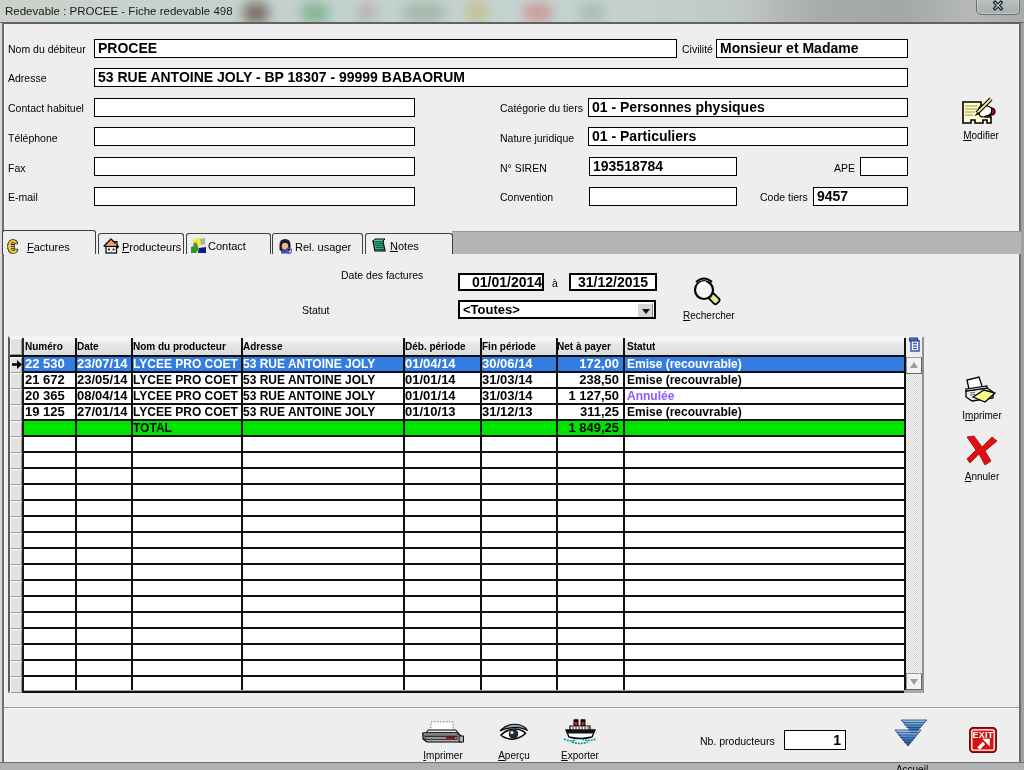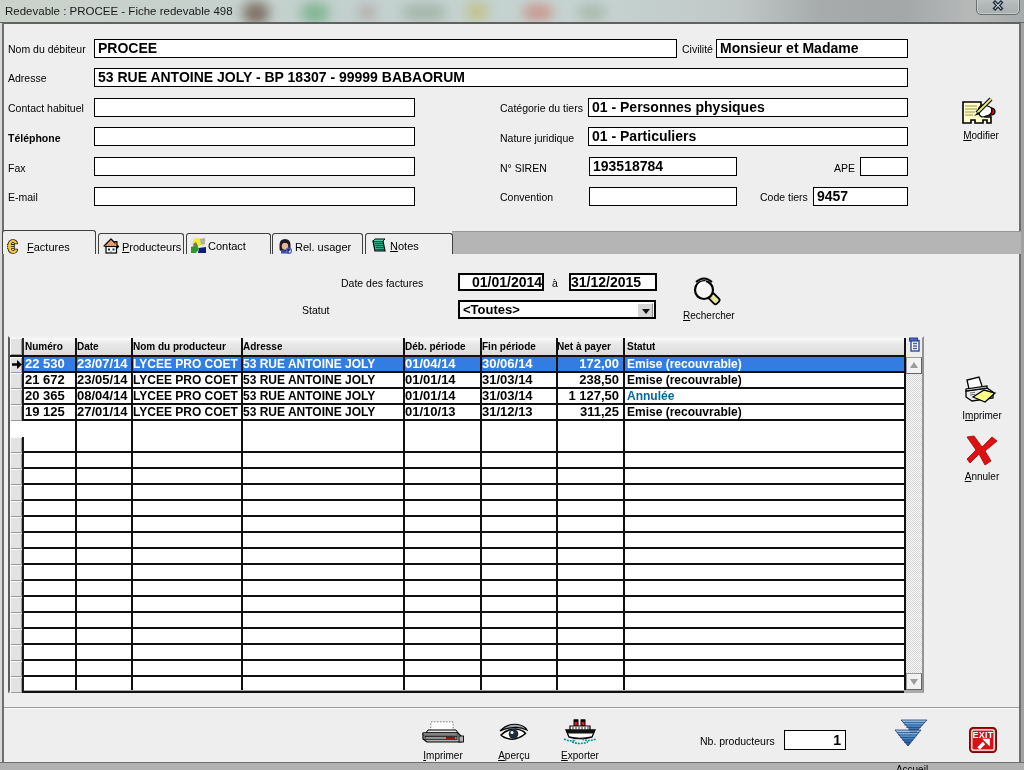--- a/index.html
+++ b/index.html
@@ -79,21 +79,21 @@
 <div id="frame-left-o"></div>
 <div id="frame-left-i"></div>
 <div id="frame-right-i"></div>
 <div id="frame-right-o"></div>
 <div id="frame-bottom-i"></div>
 <div id="frame-bottom-o"></div>
 
 <div class="lbl" style="left:8px;top:43px;">Nom du débiteur</div>
 <div class="lbl" style="left:8px;top:72px;">Adresse</div>
 <div class="lbl" style="left:8px;top:102px;">Contact habituel</div>
-<div class="lbl" style="left:8px;top:132px;font-weight:bold;">Téléphone</div>
+<div class="lbl" style="left:8px;top:132px;">Téléphone</div>
 <div class="lbl" style="left:8px;top:162px;">Fax</div>
 <div class="lbl" style="left:8px;top:191px;">E-mail</div>
 <div class="lbl" style="left:682px;top:43px;">Civilité</div>
 <div class="lbl" style="left:500px;top:102px;">Catégorie du tiers</div>
 <div class="lbl" style="left:500px;top:132px;">Nature juridique</div>
 <div class="lbl" style="left:500px;top:162px;">N° SIREN</div>
 <div class="lbl" style="left:834px;top:162px;">APE</div>
 <div class="lbl" style="left:500px;top:191px;">Convention</div>
 <div class="lbl" style="left:760px;top:191px;">Code tiers</div>
 
@@ -155,25 +155,25 @@
       <path d="M3.5 6.5 Q8 3 12.5 6.5 L12.5 5 Q10 2.5 8 2.5 Q6 2.5 3.5 5 Z" fill="#1c1c28"></path>
       <path d="M4 13 L5 11.5 Q8 14 11 11.5 L12 13 L12 15.5 L4 15.5 Z" fill="#3c4ea8"></path>
       <circle cx="11.8" cy="12.8" r="2.6" fill="none" stroke="#5560c0" stroke-width="1.2"></circle>
     </svg>Rel. usager</div>
 <div class="tab" style="left:365px;width:88px;"><svg class="ticon" width="18" height="15" viewBox="0 0 18 15">
       <path d="M3 3 L13 3 L15 13 L5 13 Z" fill="#33aa88" stroke="#000" stroke-width="1.2"></path>
       <path d="M5 5.5 L13 5.5 M5.5 7.5 L13.5 7.5 M6 9.5 L14 9.5 M6.5 11.5 L14.5 11.5" stroke="#115544" stroke-width="1"></path>
       <path d="M3 3 L5 1 L15 1 L13 3" fill="#55ccaa" stroke="#000" stroke-width="1"></path>
     </svg><span class="u">N</span>otes</div>
 
-<div class="lbl" style="left:297px;top:277px;padding-left:44px;">Date des factures</div>
+<div class="lbl" style="left:297px;top:269px;padding-left:44px;">Date des factures</div>
 <div class="lbl" style="left:302px;top:304px;">Statut</div>
 <div class="box" style="left:458px;top:273px;width:86px;height:18px;font-size:14px;line-height:14px;padding-left:12px;border-width:2px;">01/01/2014</div>
 <div class="lbl" style="left:552px;top:277px;">à</div>
-<div class="box" style="left:569px;top:273px;width:88px;height:18px;font-size:14px;line-height:14px;padding-left:0;border-width:2px;">31/12/2015</div>
+<div class="box" style="left:569px;top:273px;width:88px;height:18px;font-size:14px;line-height:14px;padding-left:7px;border-width:2px;">31/12/2015</div>
 <div class="box" style="left:458px;top:300px;width:198px;height:19px;font-size:13px;line-height:15px;border-width:2px;">&lt;Toutes&gt;
   <div class="abs" style="right:1px;top:1px;width:16px;height:15px;background:#d6d6d6;border:1px solid #888;border-left-color:#fff;border-top-color:#fff;">
     <div class="abs" style="left:4px;top:5px;width:0;height:0;border:4px solid transparent;border-top:5px solid #111;border-bottom:none;"></div>
   </div>
 </div>
 <div id="ic-search" class="abs" style="left:692px;top:276px;width:32px;height:32px;">
 <svg width="32" height="32" viewBox="0 0 32 32">
   <rect x="17" y="19" width="11" height="7" rx="2" transform="rotate(45 22 22)" fill="#e6e69a" stroke="#000" stroke-width="1.8"></rect>
   <circle cx="12" cy="14" r="9" fill="#f6f6f4" stroke="#000" stroke-width="2.2"></circle>
   <path d="M4 6 Q12 -1 20 6" stroke="#000" stroke-width="2" fill="none"></path>
@@ -221,32 +221,38 @@
     </div>
 <div class="grow" style="top:51px;">
       <div class="marker"></div>
       <div class="gcell" style="left:15px;width:48px;color:#000;">20 365</div>
       <div class="gcell" style="left:67px;width:52px;color:#000;">08/04/14</div>
       <div class="gcell gtxt" style="left:123px;width:107px;color:#000;">LYCEE PRO COET</div>
       <div class="gcell gtxt" style="left:233px;width:159px;color:#000;">53 RUE ANTOINE JOLY</div>
       <div class="gcell" style="left:395px;width:72px;color:#000;">01/01/14</div>
       <div class="gcell" style="left:472px;width:70px;color:#000;">31/03/14</div>
       <div class="gcell" style="left:548px;width:61px;text-align:right;color:#000;">1 127,50</div>
-      <div class="gcell gtxt" style="left:617px;width:278px;color:#0369a1;">Annulée</div>
+      <div class="gcell gtxt" style="left:617px;width:278px;color:#8b5cf6;">Annulée</div>
     </div>
 <div class="grow" style="top:67px;">
       <div class="marker"></div>
       <div class="gcell" style="left:15px;width:48px;color:#000;">19 125</div>
       <div class="gcell" style="left:67px;width:52px;color:#000;">27/01/14</div>
       <div class="gcell gtxt" style="left:123px;width:107px;color:#000;">LYCEE PRO COET</div>
       <div class="gcell gtxt" style="left:233px;width:159px;color:#000;">53 RUE ANTOINE JOLY</div>
       <div class="gcell" style="left:395px;width:72px;color:#000;">01/10/13</div>
       <div class="gcell" style="left:472px;width:70px;color:#000;">31/12/13</div>
       <div class="gcell" style="left:548px;width:61px;text-align:right;color:#000;">311,25</div>
       <div class="gcell gtxt" style="left:617px;width:278px;color:#000;">Emise (recouvrable)</div>
+    </div>
+<div class="grow" style="top:83px;">
+      <div class="marker"></div>
+      <div class="abs" style="left:14px;top:0;width:880px;height:14px;background:#00e400;"></div>
+      <div class="gcell gtxt" style="left:123px;width:107px;">TOTAL</div>
+      <div class="gcell" style="left:548px;width:61px;text-align:right;">1 849,25</div>
     </div>
 <div class="grow" style="top:99px;">
       <div class="marker"></div>
     </div>
 <div class="grow" style="top:115px;">
       <div class="marker"></div>
     </div>
 <div class="grow" style="top:131px;">
       <div class="marker"></div>
     </div>

